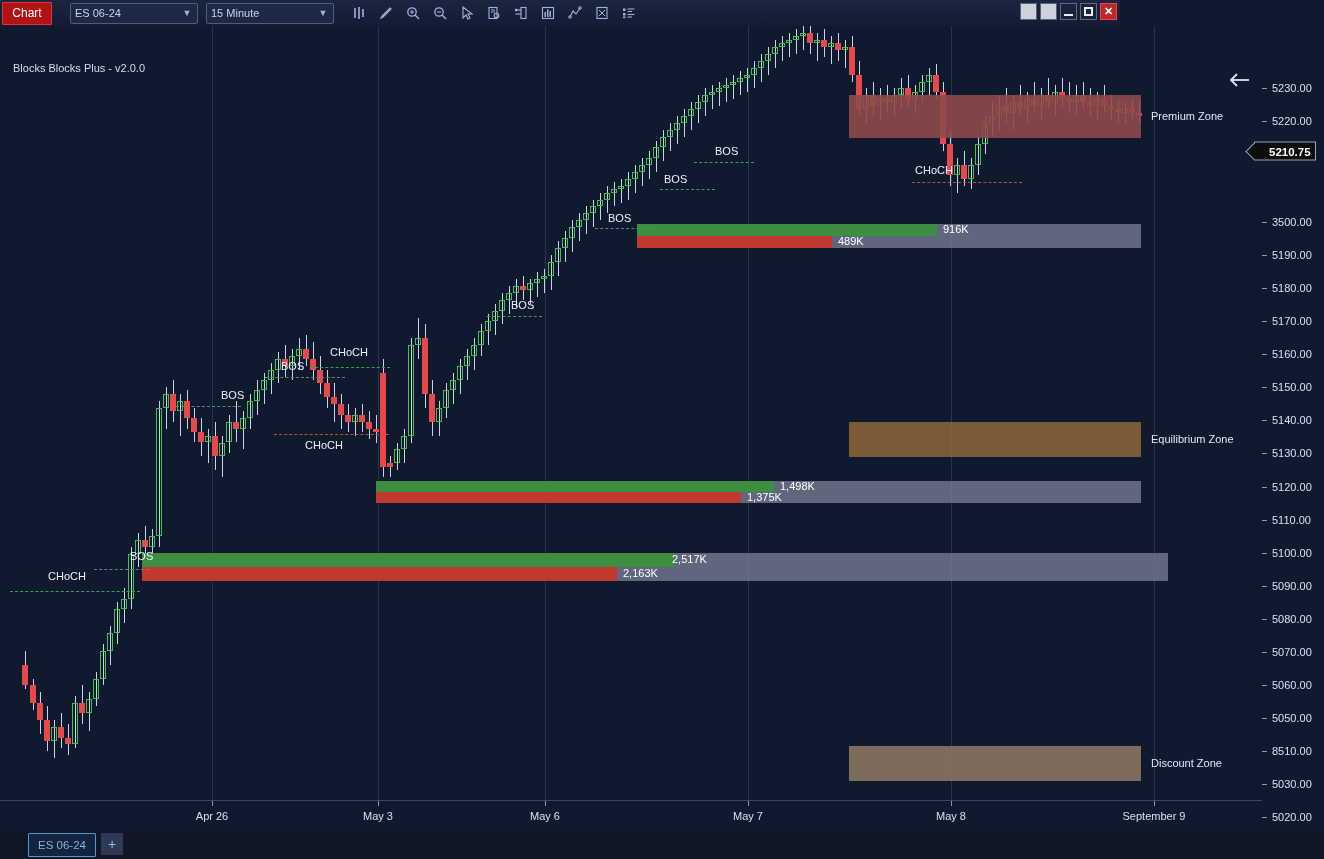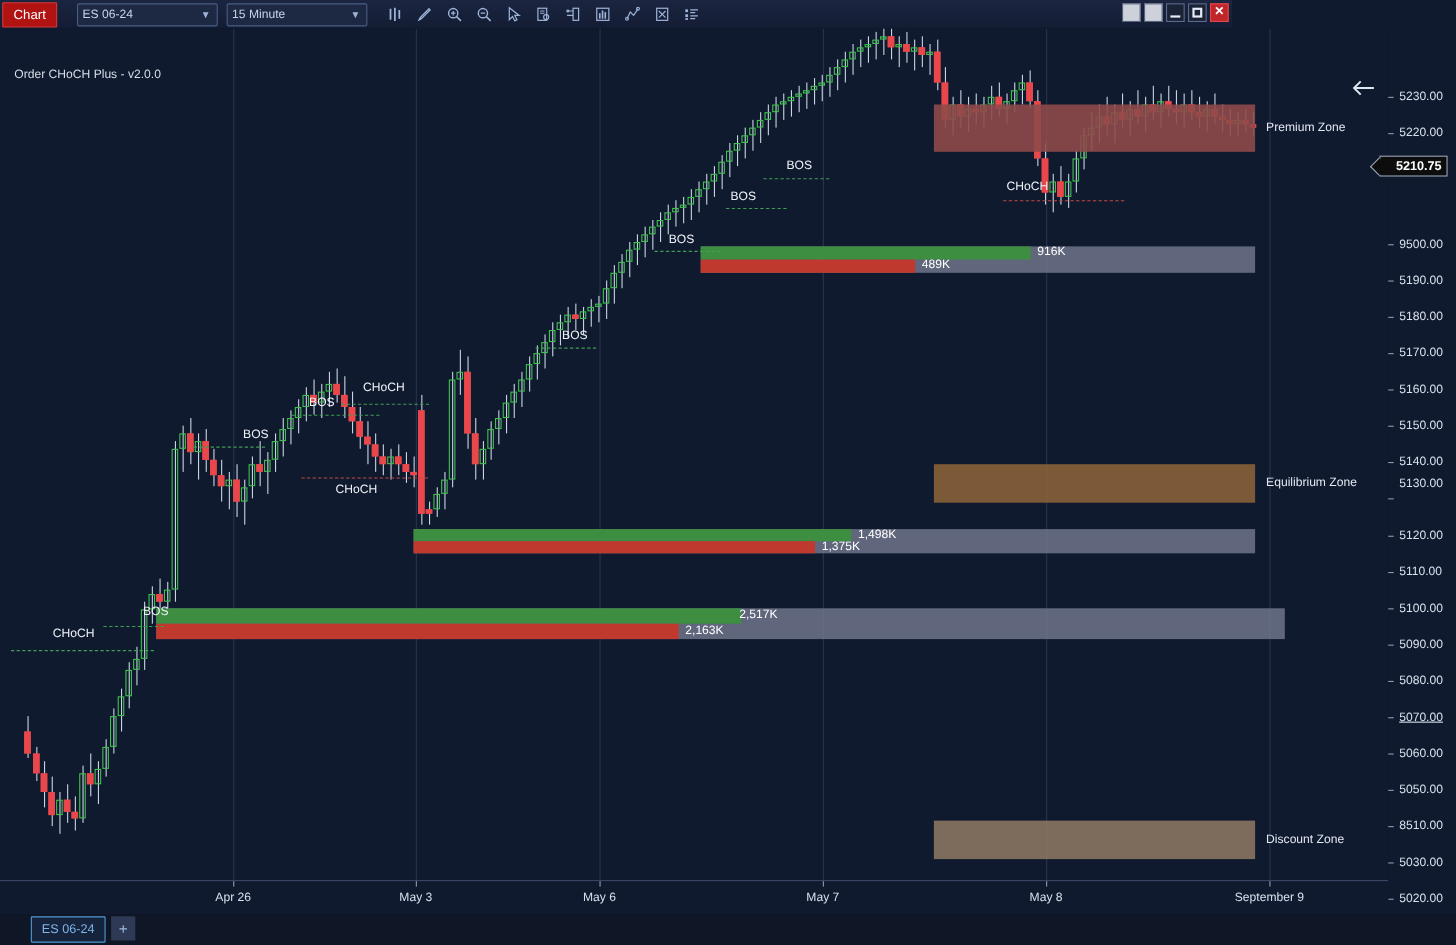--- a/index.html
+++ b/index.html
@@ -207,21 +207,21 @@
     <div class="winbtns">
       <div class="wb"></div>
       <div class="wb"></div>
       <div class="wb dark min"></div>
       <div class="wb dark max"></div>
       <div class="wb close">✕</div>
     </div>
   </div>
 
   <div class="chartarea" id="chartarea">
-    <div class="indic-title">Order CHoCH Plus - v2.0.0</div>
+    <div class="indic-title">Blocks Blocks Plus - v2.0.0</div>
 
     <svg class="back-arrow" viewBox="0 0 24 18">
       <line x1="3" y1="9" x2="21" y2="9" stroke="#dfe6f2" stroke-width="1.8"></line>
       <polyline points="9,3 3,9 9,15" fill="none" stroke="#dfe6f2" stroke-width="1.8"></polyline>
     </svg>
   <div class="vgrid" style="left: 212px;"></div>
       <div class="vgrid" style="left: 378px;"></div>
       <div class="vgrid" style="left: 545px;"></div>
       <div class="vgrid" style="left: 748px;"></div>
       <div class="vgrid" style="left: 951px;"></div>
@@ -591,47 +591,47 @@
       <div class="sl" style="left: 915px; top: 138px;">CHoCH</div>
     </div>
   <div class="pane-border"></div>
 
   <div class="priceaxis" id="priceaxis">
       <div class="pa-tick" style="top: 62px;"></div>
       <div class="pa-lbl" style="top: 62px;">5230.00</div>
       <div class="pa-tick" style="top: 95px;"></div>
       <div class="pa-lbl" style="top: 95px;">5220.00</div>
       <div class="pa-tick" style="top: 196px;"></div>
-      <div class="pa-lbl" style="top: 196px;">9500.00</div>
+      <div class="pa-lbl" style="top: 196px;">3500.00</div>
       <div class="pa-tick" style="top: 229px;"></div>
       <div class="pa-lbl" style="top: 229px;">5190.00</div>
       <div class="pa-tick" style="top: 262px;"></div>
       <div class="pa-lbl" style="top: 262px;">5180.00</div>
       <div class="pa-tick" style="top: 295px;"></div>
       <div class="pa-lbl" style="top: 295px;">5170.00</div>
       <div class="pa-tick" style="top: 328px;"></div>
       <div class="pa-lbl" style="top: 328px;">5160.00</div>
       <div class="pa-tick" style="top: 361px;"></div>
       <div class="pa-lbl" style="top: 361px;">5150.00</div>
       <div class="pa-tick" style="top: 394px;"></div>
       <div class="pa-lbl" style="top: 394px;">5140.00</div>
       <div class="pa-tick" style="top: 427px;"></div>
-      <div class="pa-lbl" style="top: 414px;">5130.00</div>
+      <div class="pa-lbl" style="top: 427px;">5130.00</div>
       <div class="pa-tick" style="top: 461px;"></div>
       <div class="pa-lbl" style="top: 461px;">5120.00</div>
       <div class="pa-tick" style="top: 494px;"></div>
       <div class="pa-lbl" style="top: 494px;">5110.00</div>
       <div class="pa-tick" style="top: 527px;"></div>
       <div class="pa-lbl" style="top: 527px;">5100.00</div>
       <div class="pa-tick" style="top: 560px;"></div>
       <div class="pa-lbl" style="top: 560px;">5090.00</div>
       <div class="pa-tick" style="top: 593px;"></div>
       <div class="pa-lbl" style="top: 593px;">5080.00</div>
       <div class="pa-tick" style="top: 626px;"></div>
-      <div class="pa-lbl" style="top: 626px; text-decoration: underline;">5070.00</div>
+      <div class="pa-lbl" style="top: 626px;">5070.00</div>
       <div class="pa-tick" style="top: 659px;"></div>
       <div class="pa-lbl" style="top: 659px;">5060.00</div>
       <div class="pa-tick" style="top: 692px;"></div>
       <div class="pa-lbl" style="top: 692px;">5050.00</div>
       <div class="pa-tick" style="top: 725px;"></div>
       <div class="pa-lbl" style="top: 725px;">8510.00</div>
       <div class="pa-tick" style="top: 758px;"></div>
       <div class="pa-lbl" style="top: 758px;">5030.00</div>
       <div class="pa-tick" style="top: 791px;"></div>
       <div class="pa-lbl" style="top: 791px;">5020.00</div>

